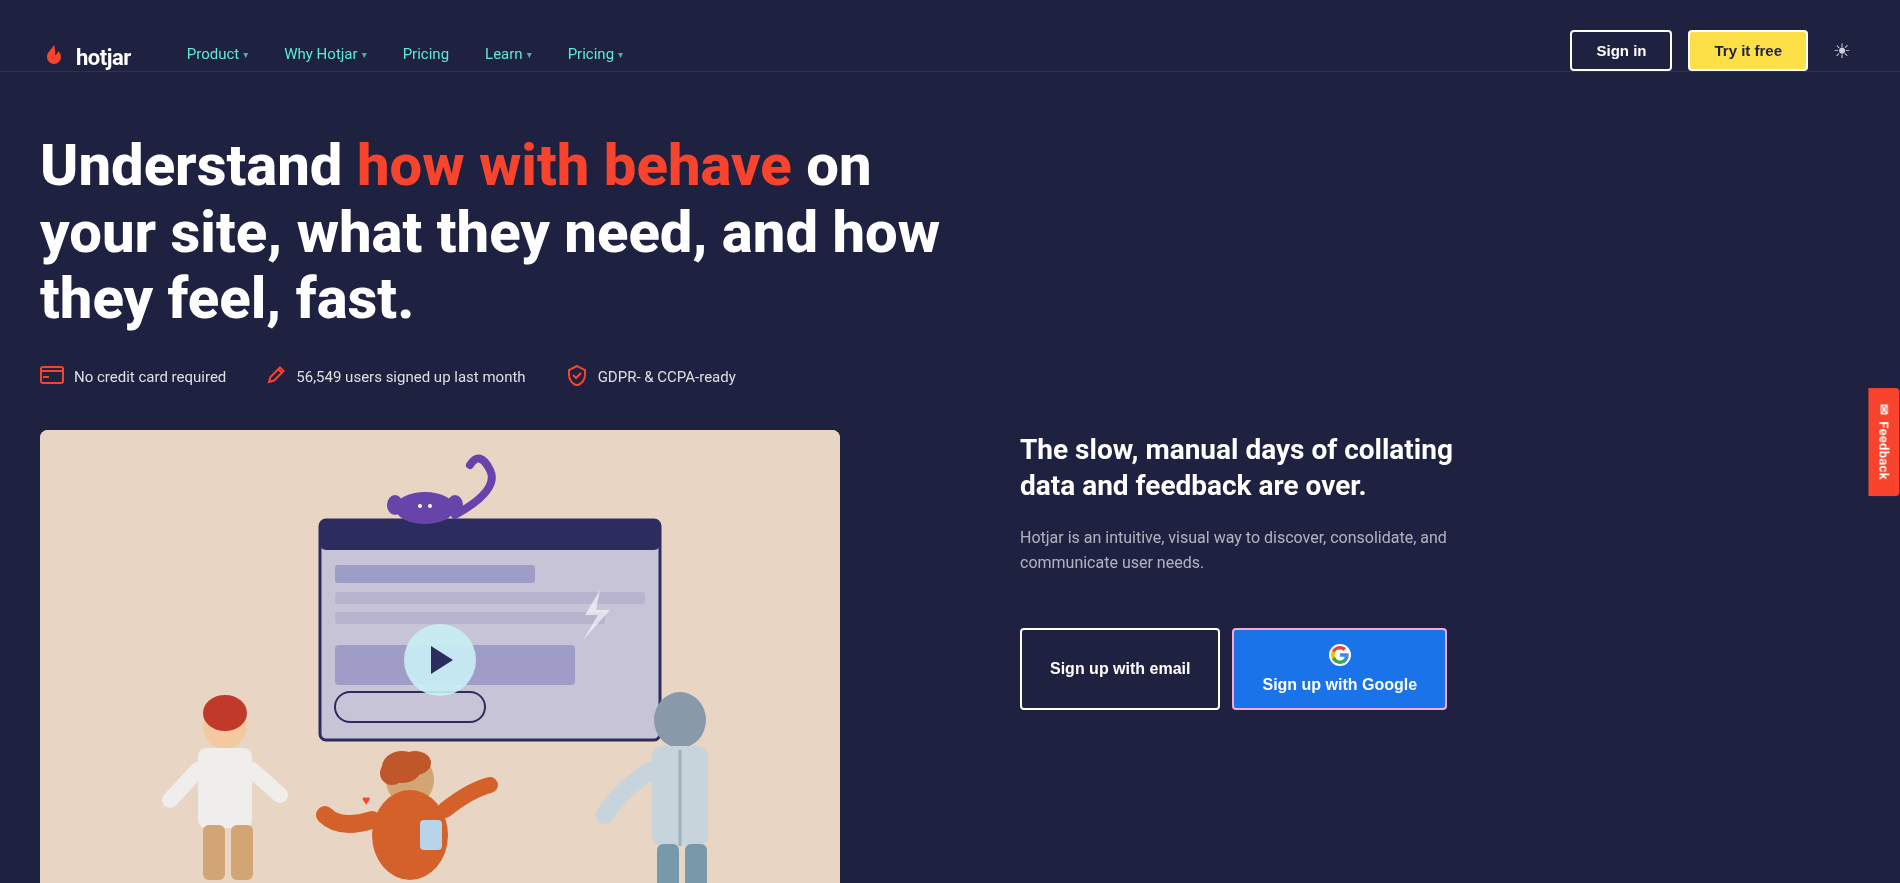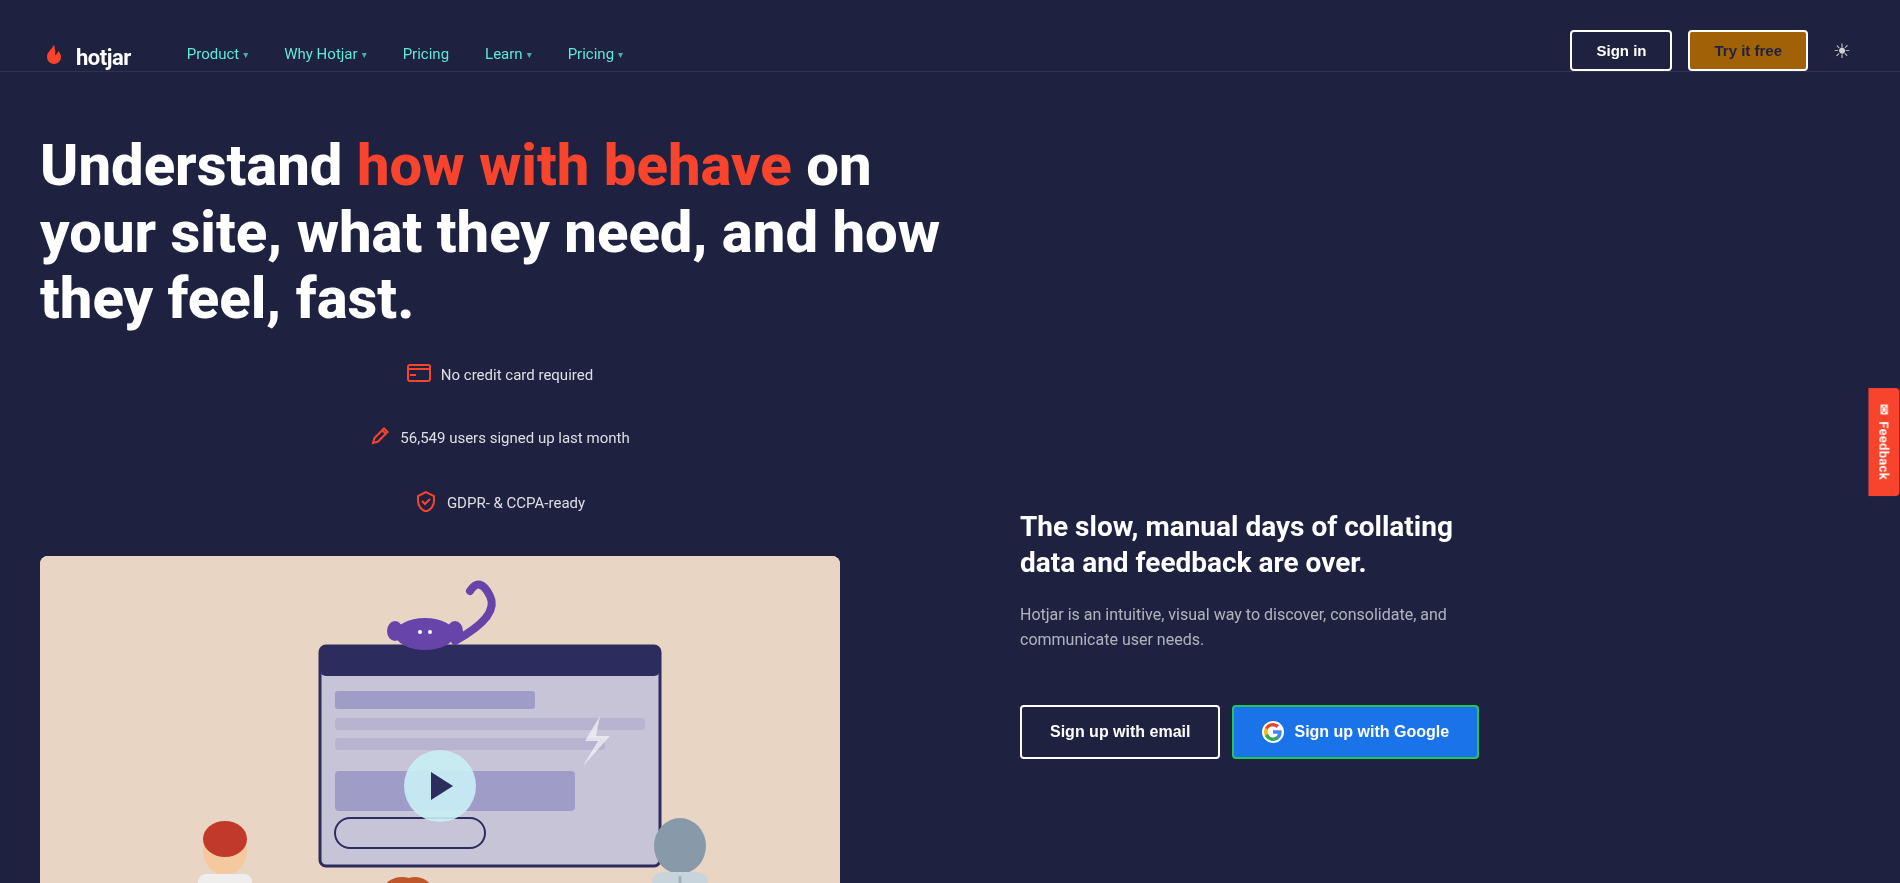--- a/index.html
+++ b/index.html
@@ -74,21 +74,21 @@
       background: transparent;
       border: 2px solid #fff;
       border-radius: 4px;
       cursor: pointer;
     }
     .btn-try {
       padding: 10px 24px;
       font-size: 15px;
       font-weight: 600;
       color: #1e2140;
-      background: #a16207;
+      background: #fde047;
       border: 2px solid #fff;
       border-radius: 4px;
       cursor: pointer;
     }
     .theme-toggle {
       width: 36px;
       height: 36px;
       display: flex;
       align-items: center;
       justify-content: center;
@@ -123,21 +123,20 @@
     }
     .hero-title-highlight {
       color: #f8442d;
     }
 
     .trust-badges {
       display: flex;
       align-items: center;
       gap: 40px;
       margin-bottom: 40px;
-      flex-direction: column;
     }
     .trust-badge {
       display: flex;
       align-items: center;
       gap: 10px;
       font-size: 15px;
       color: rgba(255,255,255,0.85);
     }
     .trust-badge-icon {
       font-size: 18px;
@@ -214,27 +213,28 @@
       border-radius: 4px;
       cursor: pointer;
       white-space: nowrap;
     }
     .btn-google-signup {
       padding: 14px 28px;
       font-size: 16px;
       font-weight: 600;
       color: #fff;
       background: #1a73e8;
-      border: 2px solid #22c55e;
+      border: 2px solid #f9a8d4;
       border-radius: 4px;
       cursor: pointer;
       display: flex;
       align-items: center;
       gap: 10px;
       white-space: nowrap;
+      flex-direction: column;
     }
     .google-icon {
       width: 22px;
       height: 22px;
       background: #fff;
       border-radius: 50%;
       display: flex;
       align-items: center;
       justify-content: center;
       font-size: 13px;

